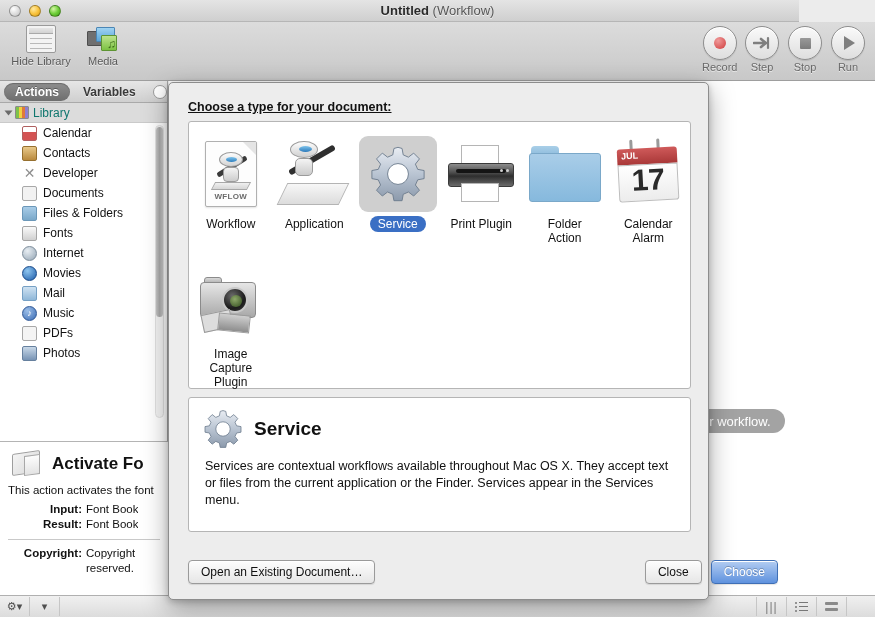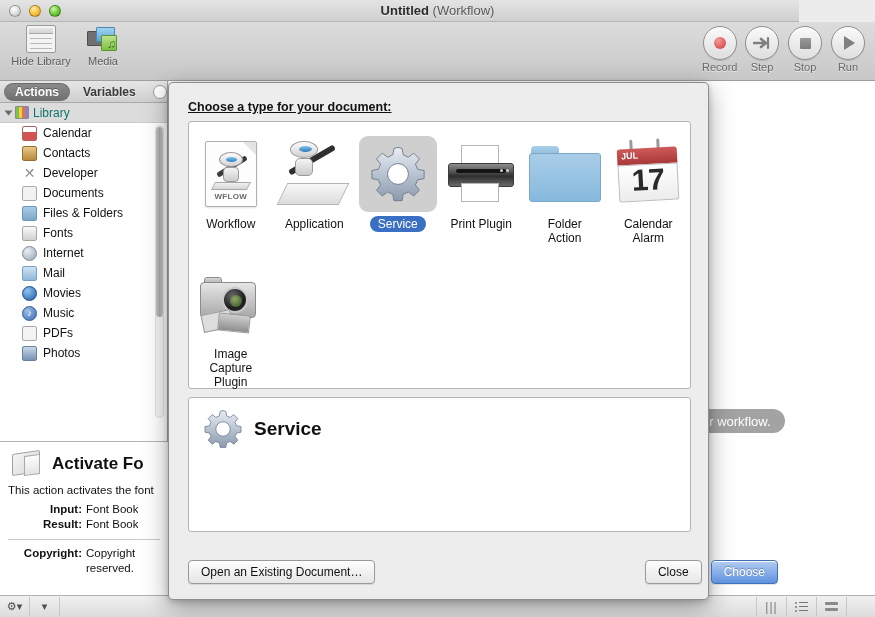--- a/index.html
+++ b/index.html
@@ -359,26 +359,26 @@
       </div>
       <div class="libitem">
         <span class="itico" style="background:linear-gradient(#fafafa,#d0d0d0);border:1px solid #a6a6a6;"></span>
         <span class="itlbl">Fonts</span>
       </div>
       <div class="libitem">
         <span class="itico" style="border-radius:50%;background:radial-gradient(circle at 35% 30%,#e8eef3,#93a4b3);border:1px solid #7d8d9b;"></span>
         <span class="itlbl">Internet</span>
       </div>
       <div class="libitem">
+        <span class="itico" style="border-radius:50%;background:radial-gradient(circle at 35% 30%,#8fc6f0,#1d5ba8);border:1px solid #17498a;"></span>
+        <span class="itlbl">Movies</span>
+      </div>
+      <div class="libitem">
         <span class="itico" style="background:linear-gradient(#cfe2f2,#8fb7d8);border:1px solid #76a0c4;"></span>
         <span class="itlbl">Mail</span>
-      </div>
-      <div class="libitem">
-        <span class="itico" style="border-radius:50%;background:radial-gradient(circle at 35% 30%,#8fc6f0,#1d5ba8);border:1px solid #17498a;"></span>
-        <span class="itlbl">Movies</span>
       </div>
       <div class="libitem">
         <span class="itico" style="border-radius:50%;background:radial-gradient(circle at 35% 30%,#9dbfe8,#3b6cb5);border:1px solid #2f5896;color:#fff;">♪</span>
         <span class="itlbl">Music</span>
       </div>
       <div class="libitem">
         <span class="itico" style="background:#f4f4f4;border:1px solid #a8a8a8;"></span>
         <span class="itlbl">PDFs</span>
       </div>
       <div class="libitem">
@@ -568,20 +568,21 @@
               </linearGradient>
             </defs>
             <g fill="url(#gg2)" stroke="#6d7c8e" stroke-width="2">
               <path d="M50 4 l7 2 2 11 9 4 9-7 10 10 -7 9 4 9 11 2 0 14 -11 2 -4 9 7 9 -10 10 -9 -7 -9 4 -2 11 -14 0 -2 -11 -9 -4 -9 7 -10 -10 7 -9 -4 -9 -11 -2 0 -14 11 -2 4 -9 -7 -9 10 -10 9 7 9 -4 2 -11z"></path>
             </g>
             <circle cx="50" cy="50" r="18" fill="#fff" stroke="#6d7c8e" stroke-width="2"></circle>
           </svg>
         </span>
         <span class="desc-title">Service</span>
       </div>
+      <div class="desc-text">Services are contextual workflows available throughout Mac OS X. They accept text or files from the current application or the Finder. Services appear in the Services menu.</div>
     </div>
 
     <div class="dlg-buttons">
       <span class="btn">Open an Existing Document…</span>
       <span class="spacerB"></span>
       <span class="btn">Close</span>
       <span class="gapB"></span>
       <span class="btn primary">Choose</span>
     </div>
   </div>

